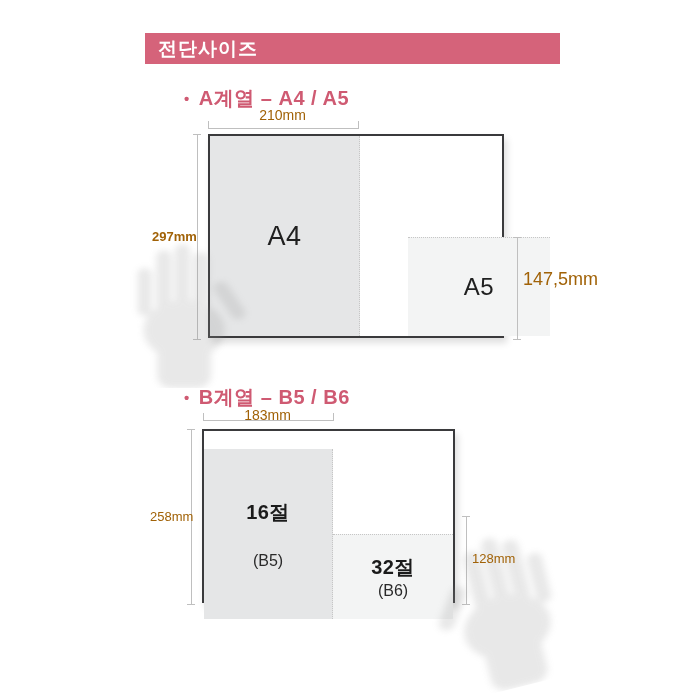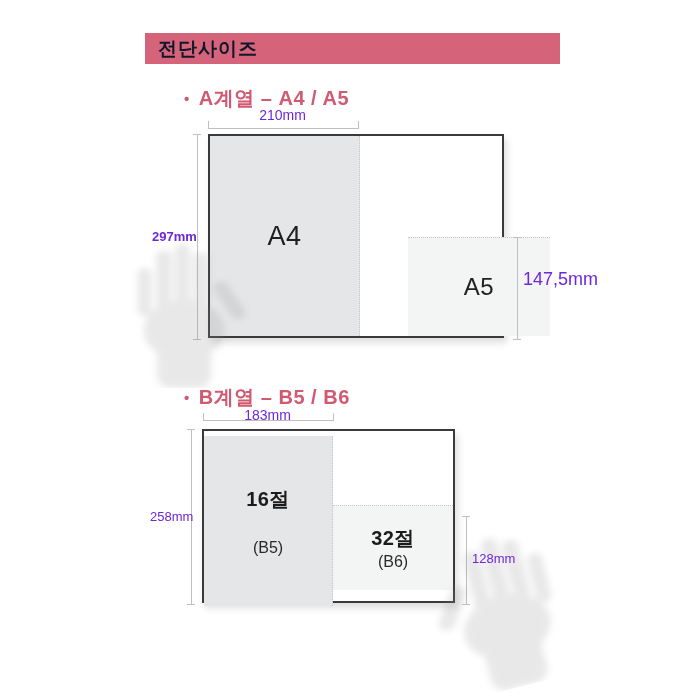--- a/index.html
+++ b/index.html
@@ -3,21 +3,21 @@
 <meta charset="utf-8">
 <style>
   html,body{margin:0;padding:0;background:#ffffff;}
   .canvas{
     position:relative;width:700px;height:700px;background:#ffffff;overflow:hidden;
     font-family:"Liberation Sans","DejaVu Sans",sans-serif;
   }
   .header-bar{
     position:absolute;left:145px;top:33px;width:415px;height:31px;
     background:var(--accent-bar,#d5637a);
-    color:#0f172a;font-size:19px;font-weight:700;letter-spacing:1px;
+    color:#ffffff;font-size:19px;font-weight:700;letter-spacing:1px;
     line-height:31px;padding-left:13px;box-sizing:border-box;
   }
   .section-title{
     position:absolute;display:flex;align-items:center;gap:9px;
     color:var(--accent-text,#cf5a72);font-size:20px;font-weight:700;letter-spacing:.5px;
     z-index:6;
   }
   .section-title .bullet{font-size:15px;line-height:20px;}
   .title-a{left:184px;top:85px;}
   .title-b{left:184px;top:384px;}
@@ -27,39 +27,39 @@
     box-sizing:border-box;box-shadow:3px 5px 7px rgba(0,0,0,.13);z-index:2;text-align:center;
   }
   .sheet-a{left:208px;top:134px;width:296px;height:204px;}
   .sheet-b{left:202px;top:429px;width:253px;height:174px;}
 
   .region{position:absolute;display:flex;flex-direction:column;align-items:center;justify-content:center;}
   .region-large{background:var(--fill-large,#e5e6e7);border-right:1px dotted #c6c6c6;box-sizing:border-box;}
   .region-small{background:var(--fill-small,#f3f4f4);border-top:1px dotted #c6c6c6;box-sizing:border-box;}
   .a4-region{left:0;top:0;width:150px;height:200px;}
   .a5-region{left:150px;top:101px;width:142px;height:99px;margin-left:48px;}
-  .b5-region{left:0;top:5px;width:129px;height:170px;gap:25px;}
-  .b6-region{left:129px;top:74px;width:120px;height:85px;}
+  .b5-region{left:0;top:18px;width:129px;height:170px;gap:25px;}
+  .b6-region{left:129px;top:103px;width:120px;height:85px;}
   .label-xl{font-size:27px;color:#202020;font-weight:400;letter-spacing:.5px;}
   .label-lg{font-size:24px;color:#202020;font-weight:400;letter-spacing:.5px;}
   .label-kr{font-size:20px;color:#1b1b1b;font-weight:700;letter-spacing:.5px;}
   .label-sub{font-size:16px;color:#2a2a2a;font-weight:400;margin-top:1px;}
 
   .h-measure{position:absolute;height:8px;border-left:1px solid var(--measure-line,#bfbfbf);border-right:1px solid var(--measure-line,#bfbfbf);z-index:3;}
   .h-measure::after{content:"";position:absolute;left:0;right:0;bottom:0;height:1px;background:var(--measure-line,#bfbfbf);}
   .v-measure{position:absolute;width:8px;border-top:1px solid var(--measure-line,#bfbfbf);border-bottom:1px solid var(--measure-line,#bfbfbf);z-index:3;}
   .v-measure::after{content:"";position:absolute;top:0;bottom:0;left:50%;width:1px;background:var(--measure-line,#bfbfbf);}
   .hm-a{left:208px;top:121px;width:149px;}
   .vm-a{left:193px;top:134px;height:204px;}
   .vm-a5{left:513px;top:237px;height:101px;}
   .hm-b{left:203px;top:413px;width:129px;}
   .vm-b{left:187px;top:429px;height:174px;}
   .vm-b6{left:462px;top:516px;height:87px;}
 
-  .dim{position:absolute;font-size:13px;color:#6d28d9;z-index:6;white-space:nowrap;}
+  .dim{position:absolute;font-size:13px;color:#a16207;z-index:6;white-space:nowrap;}
   .dim-center{text-align:center;font-size:14px;}
   .dim-210{left:208px;top:107px;width:149px;}
   .dim-297{left:152px;top:229px;font-weight:bold;}
   .dim-1475{left:523px;top:269px;font-size:18px;}
   .dim-183{left:203px;top:407px;width:129px;}
   .dim-258{left:150px;top:509px;}
   .dim-128{left:472px;top:551px;}
 
   .notes{
     position:absolute;left:166px;top:620px;z-index:6;

